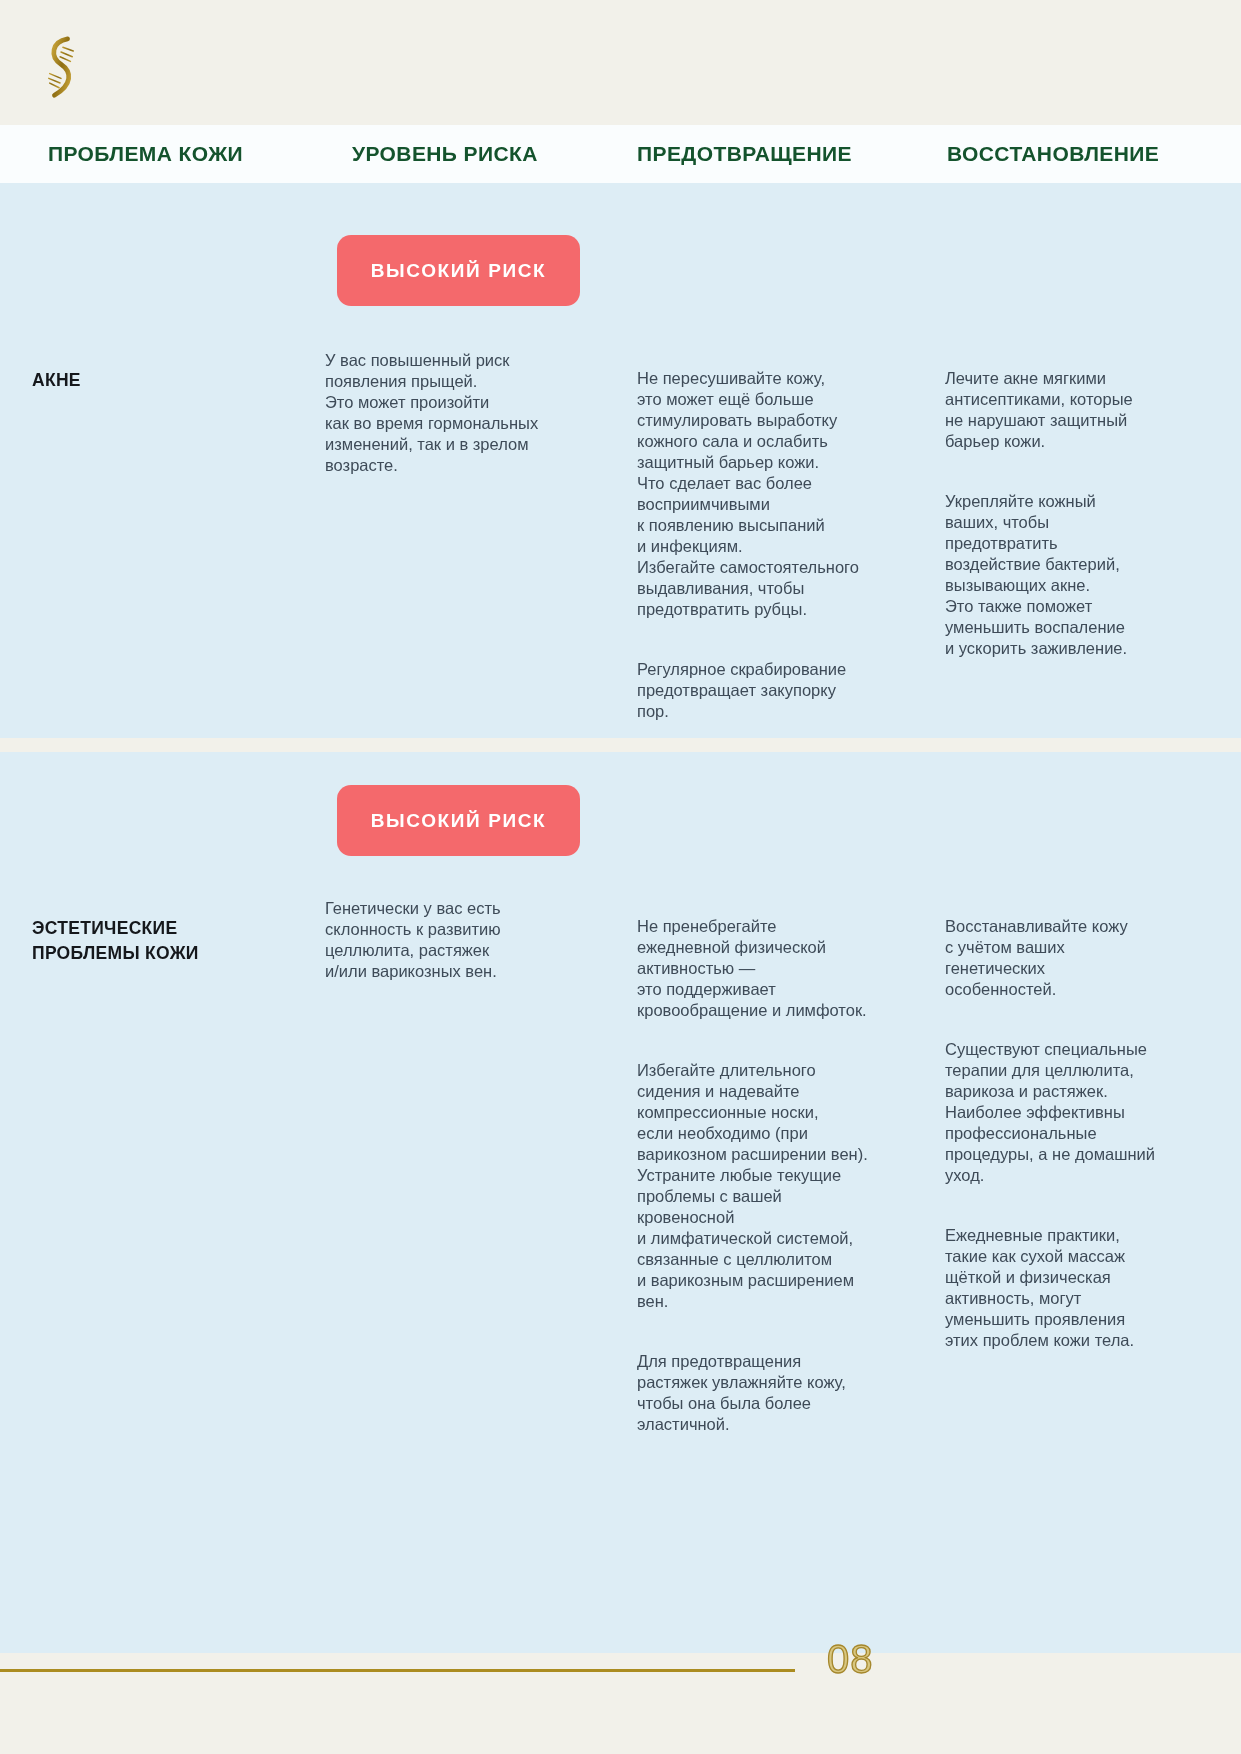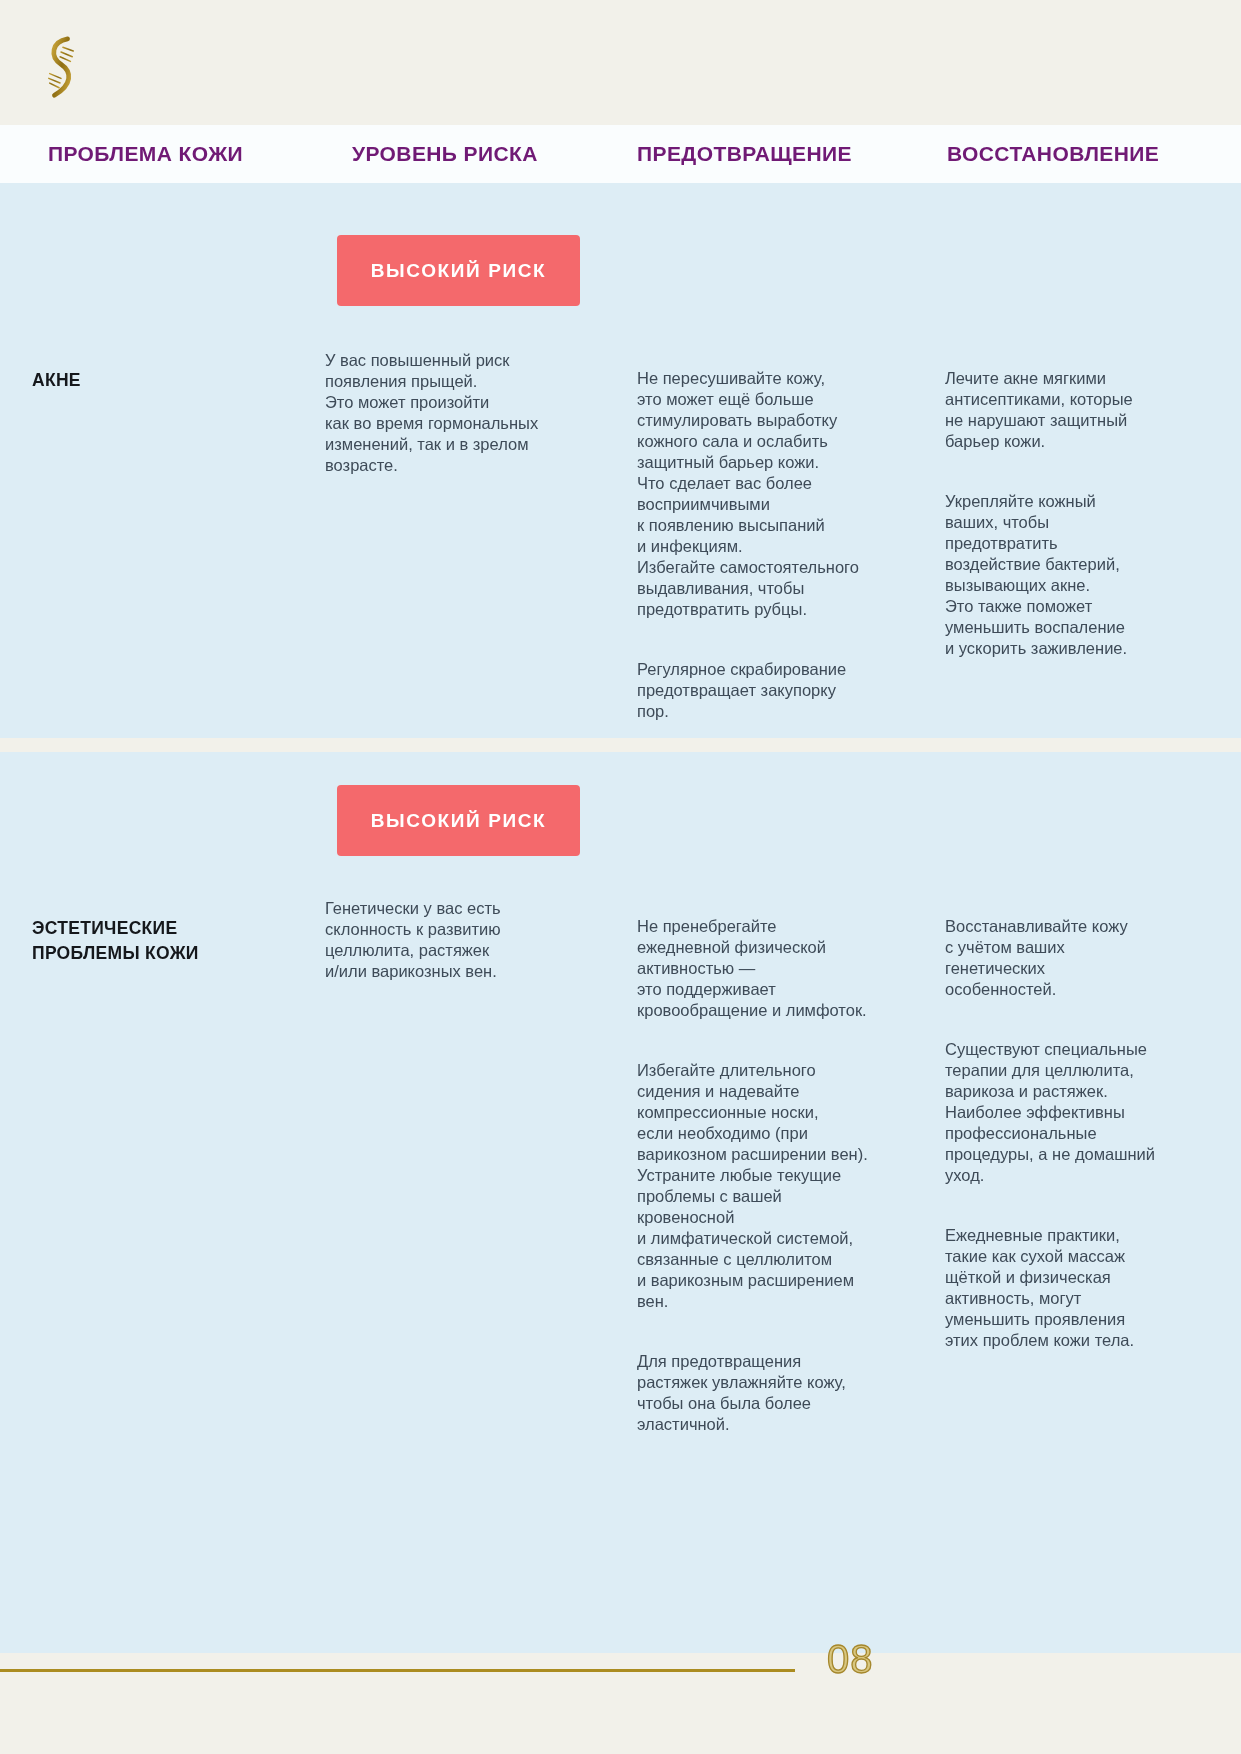--- a/index.html
+++ b/index.html
@@ -15,36 +15,36 @@
   
   .logo { left: 42px; top: 36px; width: 38px; height: 64px; }
 
   
   .header-band {
     top: 125px; left: 0; width: 100%; height: 58px;
     background: #fafdfe;
   }
   .col-header {
     position: absolute; top: 0; height: 68px; line-height: 58px;
-    font-size: 21px; font-weight: bold; color: #701a75;
+    font-size: 21px; font-weight: bold; color: #14532d;
     letter-spacing: 0.4px; white-space: nowrap;
   }
   .col-header.h1 { left: 48px; }
   .col-header.h2 { left: 352px; }
   .col-header.h3 { left: 637px; }
   .col-header.h4 { left: 947px; }
 
   
   .risk-section { left: 0; width: 100%; background: #ddedf5; }
   .section-1 { top: 183px; height: 555px; }
   .section-2 { top: 752px; height: 901px; }
 
   .risk-badge {
     position: absolute; left: 337px; width: 243px; height: 71px;
-    background: #f4696c; border-radius: 4px;
+    background: #f4696c; border-radius: 14px;
     display: flex; align-items: center; justify-content: center;
   }
   .section-1 .risk-badge { top: 52px; }
   .section-2 .risk-badge { top: 33px; }
   .risk-badge span {
     color: #ffffff; font-weight: bold; font-size: 19px;
     letter-spacing: 1.6px; white-space: nowrap;
   }
 
   .col { position: absolute; white-space: pre-line; }

